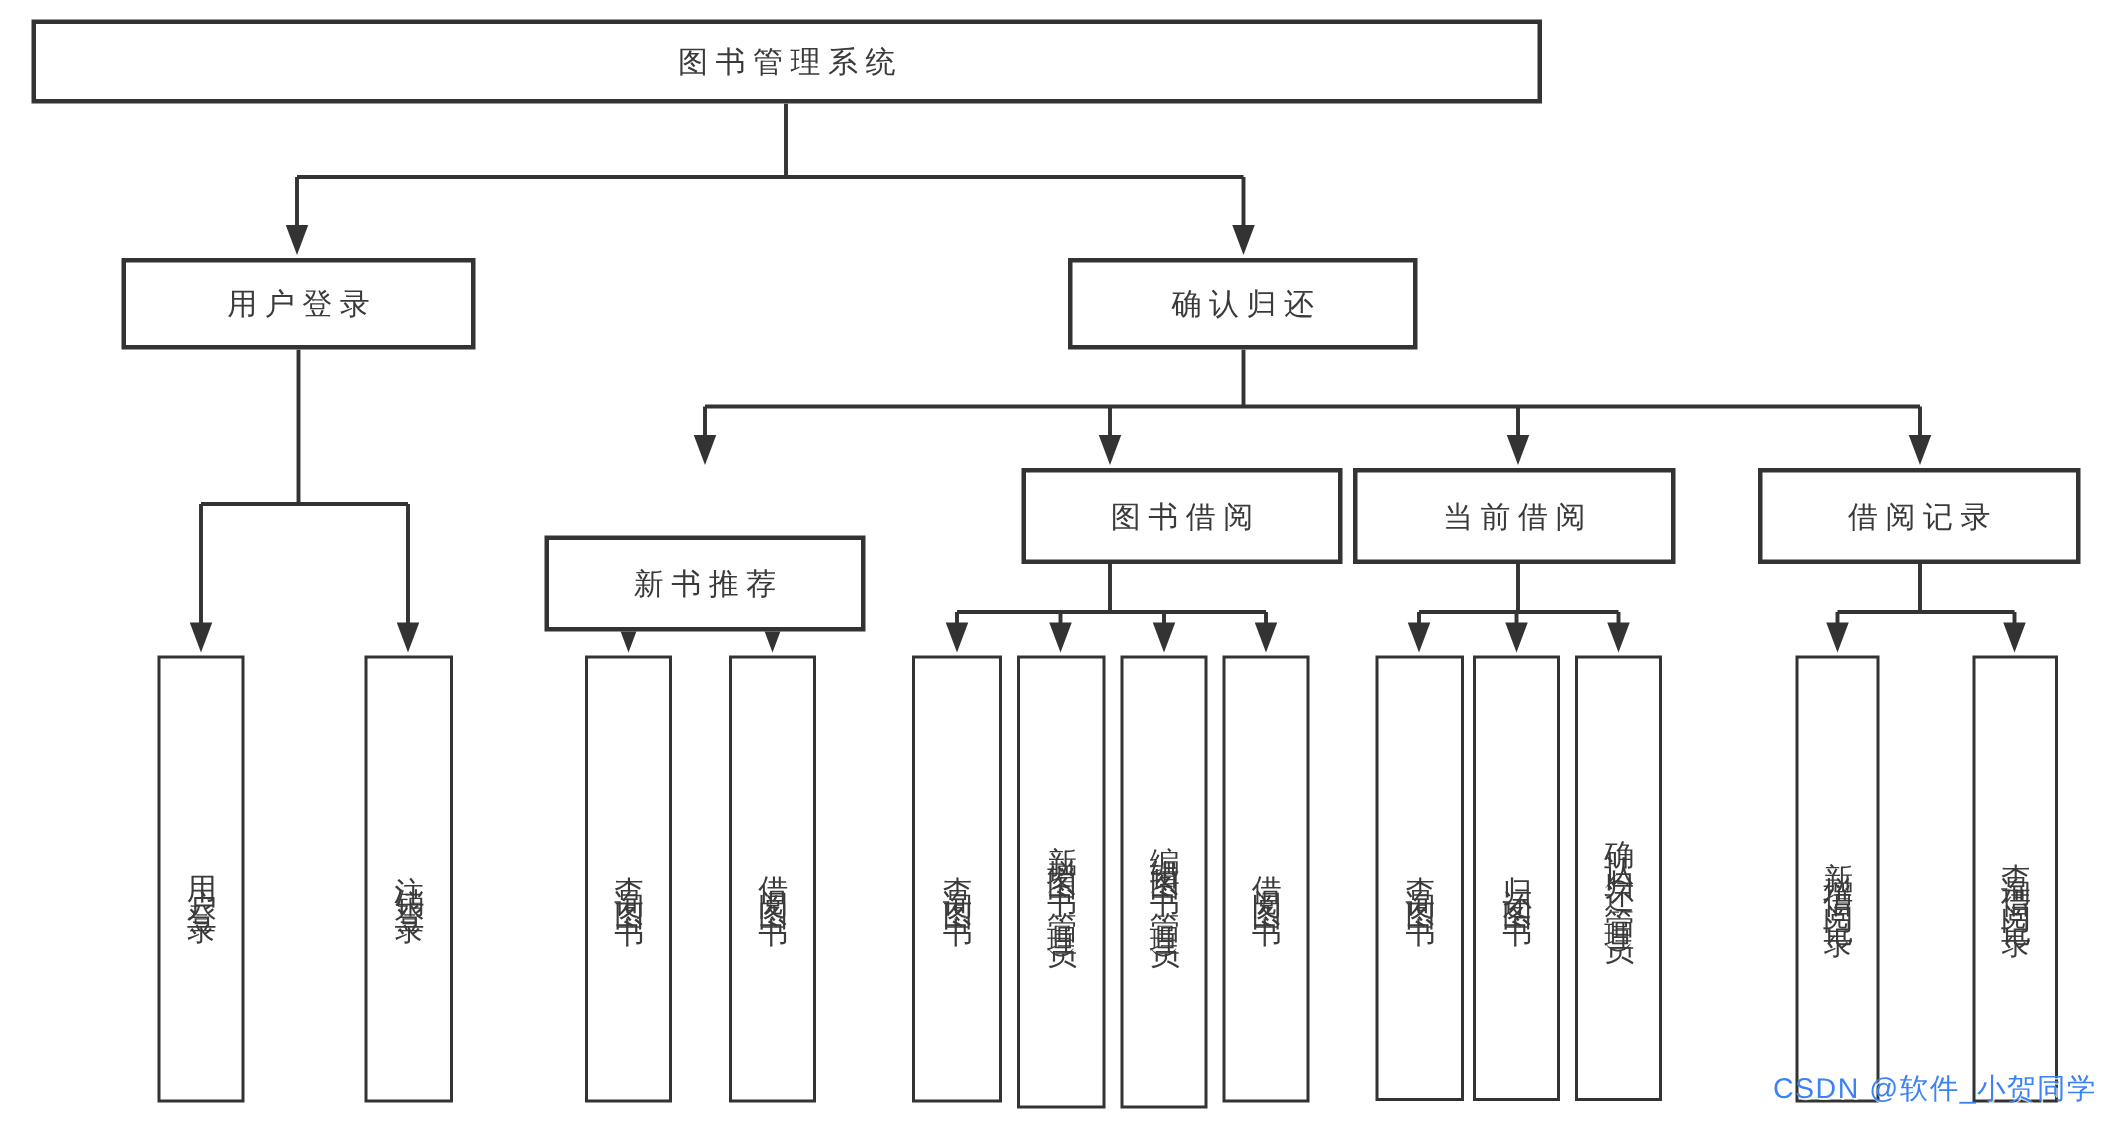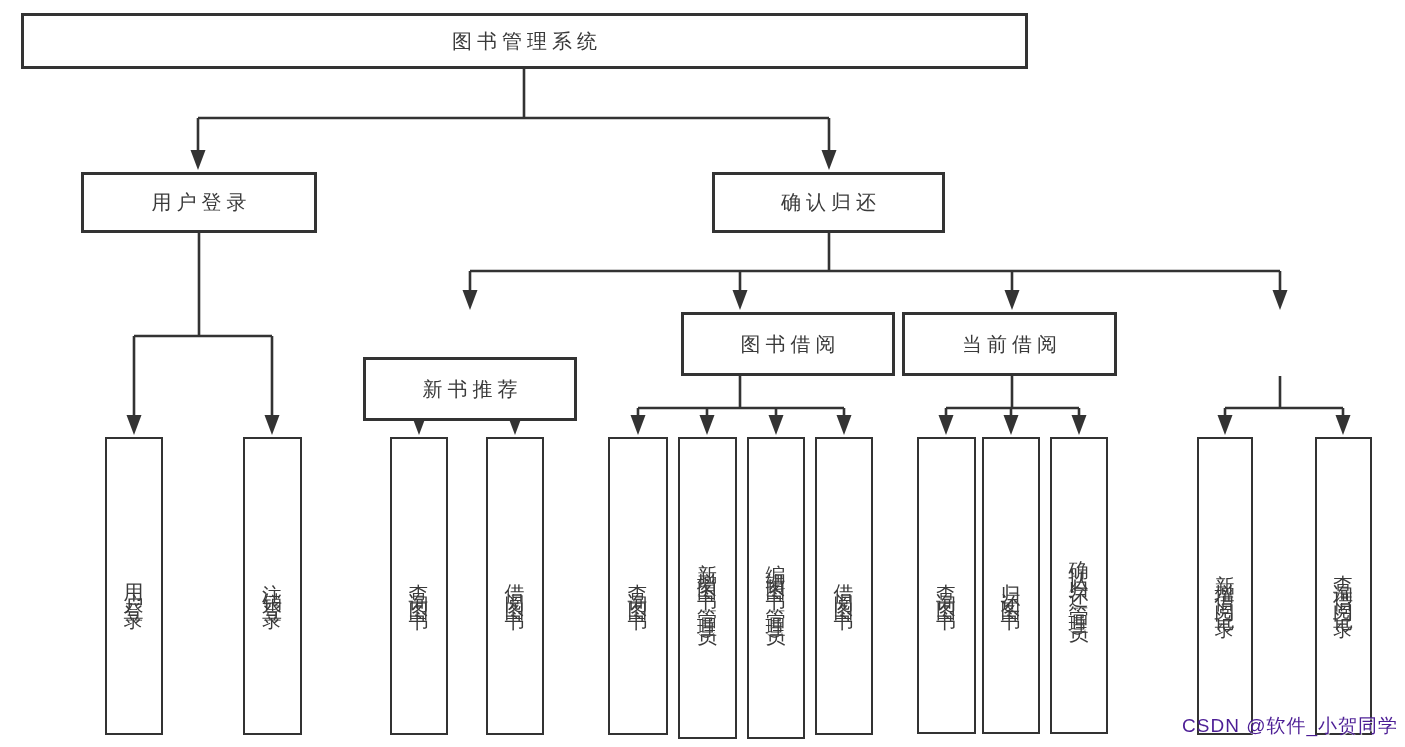--- a/index.html
+++ b/index.html
@@ -58,21 +58,21 @@
     line-height: 1;
     letter-spacing: 9px;
     white-space: nowrap;
   }
   #watermark {
     position: absolute;
     right: 7px;
     bottom: 8px;
     font-size: 19px;
     letter-spacing: 1px;
-    color: #4c1d95;
+    color: #3b82f6;
     text-shadow: 1px 1px 0 rgba(255,255,255,0.75);
     white-space: nowrap;
     pointer-events: none;
   }
 </style>
 </head>
 <body>
 
 <div id="stage">
 
@@ -125,20 +125,23 @@
 
   <div class="node header" style="left:363px; top:312px; width:214px; height:64px;margin-top:45px;">
     <span>新书推荐</span>
   </div>
   <div class="node header" style="left:633px; top:312px; width:214px; height:64px;margin-left:48px;">
     <span>图书借阅</span>
   </div>
   <div class="node header" style="left:902px; top:312px; width:215px; height:64px;">
     <span>当前借阅</span>
   </div>
+  <div class="node header" style="left:1172px; top:312px; width:215px; height:64px;">
+    <span>借阅记录</span>
+  </div>
 
   <div class="node leaf" style="left:105px; top:437px; width:58px; height:298px;">
     <span class="vtext">用户登录</span>
   </div>
   <div class="node leaf" style="left:243px; top:437px; width:59px; height:298px;">
     <span class="vtext">注销登录</span>
   </div>
 
   <div class="node leaf" style="left:390px; top:437px; width:58px; height:298px;">
     <span class="vtext">查询图书</span>

